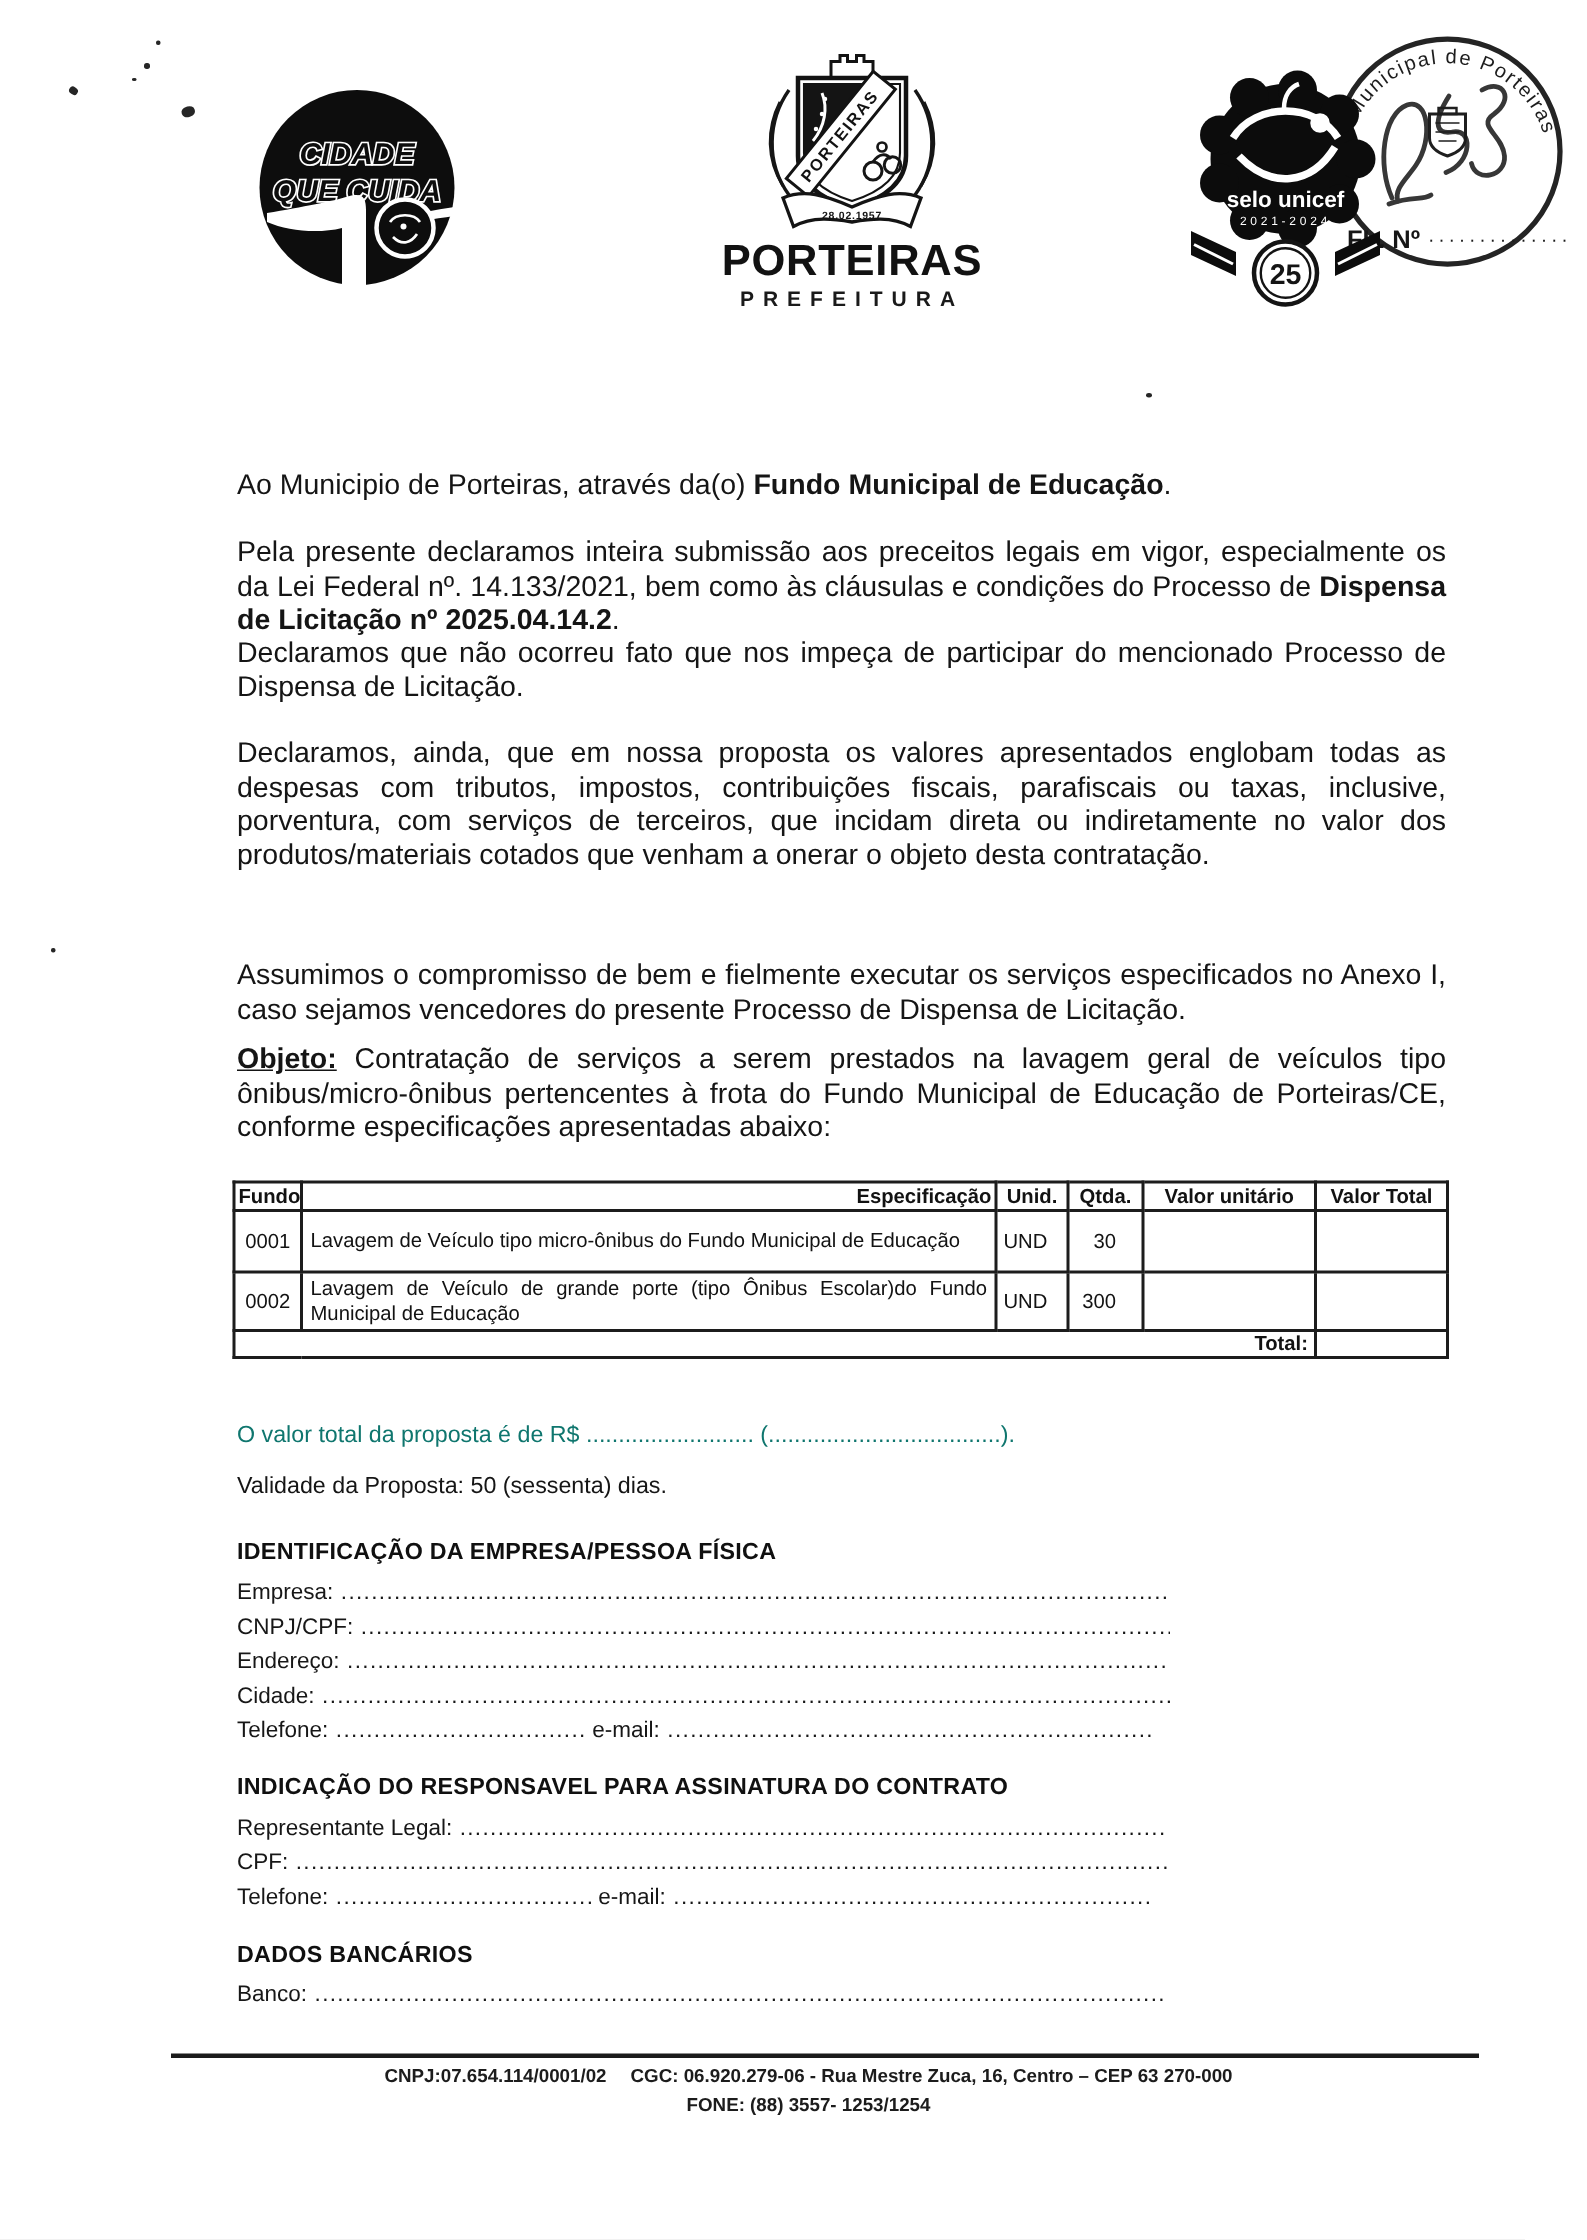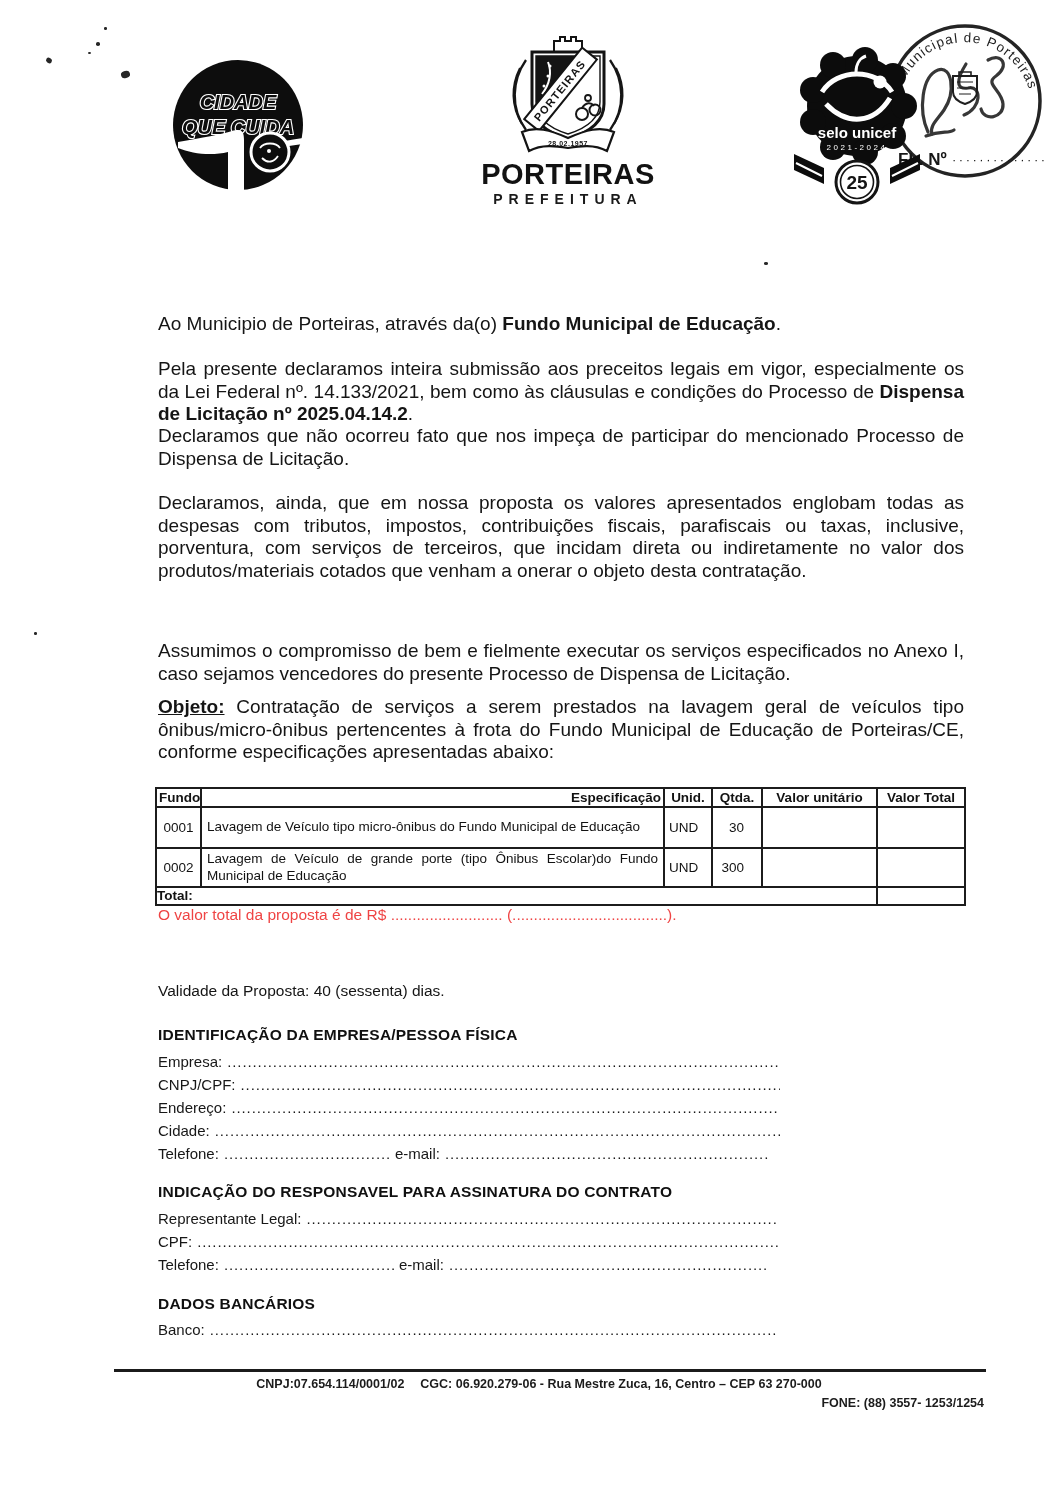--- a/index.html
+++ b/index.html
@@ -25,44 +25,44 @@
     letter-spacing:.2px; color:#101010; white-space:nowrap;
   }
   .field {
     position:absolute; left:158px; display:flex; white-space:nowrap;
     overflow:hidden; font-size:15px; line-height:23px; color:#171717;
   }
   .flabel { flex:0 0 auto; padding-right:5px; }
   .leader { flex:1 1 auto; overflow:hidden; letter-spacing:.9px; }
   .leader.fixed { flex:0 0 auto; }
   .valor-line {
-    position:absolute; left:158px; top:906px; font-size:15.5px;
-    white-space:nowrap; color:#ef4444;
+    position:absolute; left:158px; top:948px; font-size:15.5px;
+    white-space:nowrap; color:#0f766e;
   }
   .validity-line {
     position:absolute; left:158px; top:982px; font-size:15.5px; color:#151515;
   }
   table.quote {
     position:absolute; left:155px; top:787px; width:809px;
     border-collapse:collapse; table-layout:fixed; font-size:13.5px; color:#121212;
   }
   .quote th, .quote td { border:2px solid #1c1c1c; padding:1px 4px; vertical-align:middle; }
   .quote th { font-weight:bold; text-align:center; padding:1px 2px; height:18px; }
   .quote th.th-spec { text-align:right; padding-left:5px; }
   .quote td.c-item { text-align:center; }
   .quote td.c-spec { text-align:justify; line-height:16.5px; padding:2px 5px; }
   .quote td.c-unid { text-align:left; padding-left:4px; }
   .quote td.c-qty  { text-align:right; padding-right:17px; }
   .quote tr.r1 { height:41px; }
   .quote tr.r2 { height:34px; }
   .quote tr.rt { height:16px; }
-  .quote td.c-total { text-align:left; font-weight:bold; padding:0 4px 1px 0; font-size:13.5px; }
+  .quote td.c-total { text-align:right; font-weight:bold; padding:0 4px 1px 0; font-size:13.5px; }
   .footer-rule { position:absolute; left:114px; top:1369px; width:872px; height:3px; background:#1b1b1b; }
   .footer {
-    position:absolute; left:94px; width:890px; text-align:right;
+    position:absolute; left:94px; width:890px; text-align:center;
     font-size:12.5px; font-weight:bold; color:#1c1c1c; white-space:nowrap;
   }
   .footer-l1 { top:1377px; display:flex; justify-content:center; gap:16px; }
   .footer-l2 { top:1396px; }
   .speck { position:absolute; background:#262626; border-radius:45%; }
   .logo-left { position:absolute; left:172px; top:58px; width:136px; height:142px; }
   .crest-wrap { position:absolute; left:492px; top:36px; width:152px; height:130px; }
   .crest-word {
     position:absolute; left:462px; top:158px; width:212px; text-align:center;
     font-size:29px; font-weight:bold; letter-spacing:.5px; color:#121212; line-height:33px;
@@ -236,21 +236,21 @@
       </tr>
       <tr class="rt">
         <td class="c-total" colspan="5">Total:</td>
         <td></td>
       </tr>
     </tbody>
   </table>
 
   <div class="valor-line"><span>O valor total da proposta é de R$ </span><span>..........................</span><span> (</span><span>....................................</span><span>).</span></div>
 
-  <div class="validity-line">Validade da Proposta: 40 (sessenta) dias.</div>
+  <div class="validity-line">Validade da Proposta: 50 (sessenta) dias.</div>
 
   <div class="sec-head" style="top:1026px">IDENTIFICAÇÃO DA EMPRESA/PESSOA FÍSICA</div>
   <div class="field" style="top:1050px;width:620px">
     <span class="flabel">Empresa:</span>
     <span class="leader">........................................................................................................................................................................................................</span>
   </div>
   <div class="field" style="top:1073px;width:622px">
     <span class="flabel">CNPJ/CPF:</span>
     <span class="leader">........................................................................................................................................................................................................</span>
   </div>

